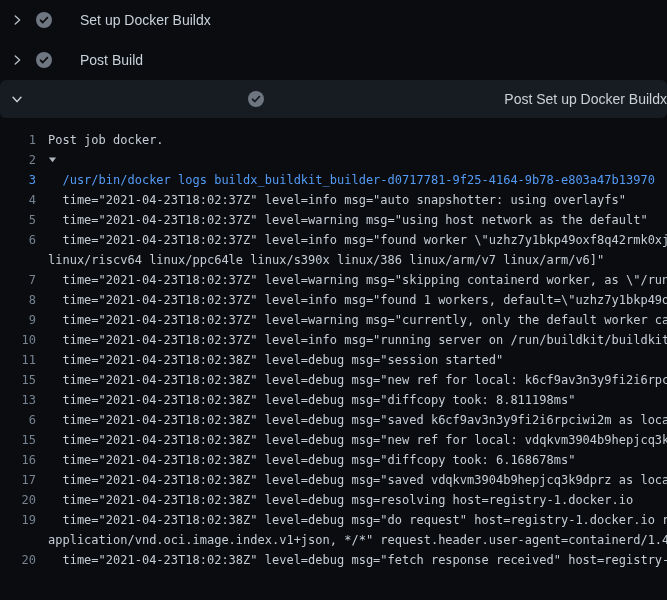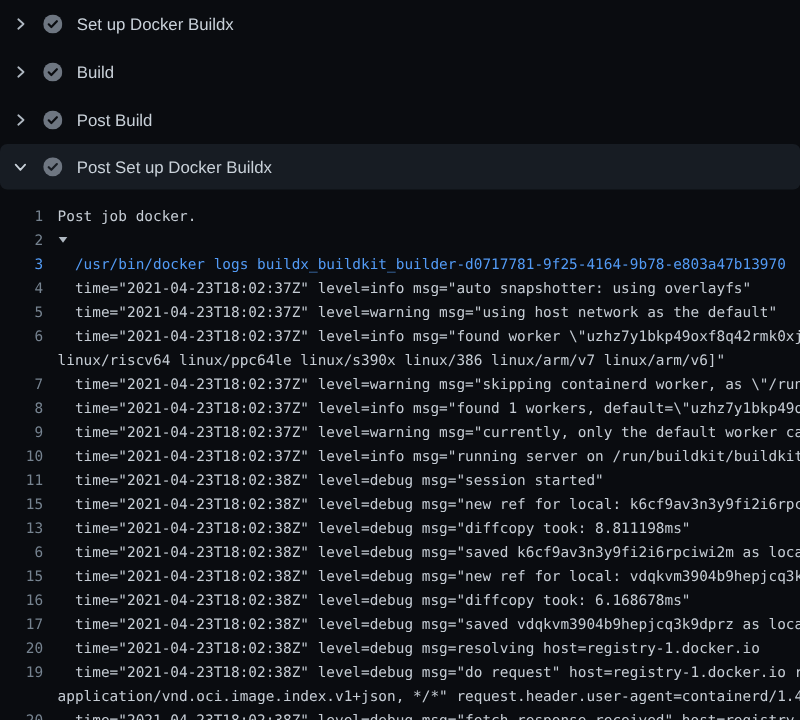--- a/index.html
+++ b/index.html
@@ -11,31 +11,31 @@
   }
   
   .steps { }
   .step-header {
     height: 40px; display: flex; align-items: center;
     padding-left: 9px; cursor: pointer;
     font-family: "Liberation Sans", sans-serif;
     font-size: 14px; color: #c9d1d9;
   }
   .step-header.expanded {
-    height: 38px; background: #171c23; border-radius: 6px;
+    height: 38px; background: #171c23; border-radius: 6px; justify-content: space-between;
   }
   .chev {
     width: 16px; height: 16px; flex: none;
     display: flex; align-items: center; justify-content: center;
   }
   .status {
     width: 16px; height: 16px; flex: none; margin-left: 11px;
     display: flex; align-items: center; justify-content: center;
   }
-  .step-label { margin-left: 12px; }
+  .step-label { margin-left: 28px; }
   
   .log-area {
     padding-top: 12px;
     font-family: "DejaVu Sans Mono", "Liberation Mono", monospace;
     font-size: 12px; line-height: 20px; color: #c6cdd5;
   }
   .log-row { display: flex; height: 20px; white-space: pre; }
   .log-row .ln {
     width: 36px; flex: none; text-align: right;
     color: #768390; cursor: pointer; user-select: none;
@@ -60,34 +60,20 @@
       </span>
       <span class="status">
         <svg width="16" height="16" viewBox="0 0 16 16">
             <circle cx="8" cy="8" r="8" fill="#6e7681"></circle>
             <path d="M4.6 8.3l2.2 2.2 4.6-4.8" stroke="#0a0c10" stroke-width="1.8" fill="none" stroke-linecap="round" stroke-linejoin="round"></path>
           </svg>
       </span>
       <span class="step-label">Set up Docker Buildx</span>
     </div>
 
-    <div class="step-header">
-      <span class="chev">
-        <svg width="14" height="14" viewBox="0 0 16 16">
-            <path d="M6 3.5l5 4.5-5 4.5" stroke="#afb8c1" stroke-width="1.7" fill="none" stroke-linecap="round" stroke-linejoin="round"></path>
-          </svg>
-      </span>
-      <span class="status">
-        <svg width="16" height="16" viewBox="0 0 16 16">
-            <circle cx="8" cy="8" r="8" fill="#6e7681"></circle>
-            <path d="M4.6 8.3l2.2 2.2 4.6-4.8" stroke="#0a0c10" stroke-width="1.8" fill="none" stroke-linecap="round" stroke-linejoin="round"></path>
-          </svg>
-      </span>
-      <span class="step-label">Build</span>
-    </div>
 
     <div class="step-header">
       <span class="chev">
         <svg width="14" height="14" viewBox="0 0 16 16">
             <path d="M6 3.5l5 4.5-5 4.5" stroke="#afb8c1" stroke-width="1.7" fill="none" stroke-linecap="round" stroke-linejoin="round"></path>
           </svg>
       </span>
       <span class="status">
         <svg width="16" height="16" viewBox="0 0 16 16">
             <circle cx="8" cy="8" r="8" fill="#6e7681"></circle>

